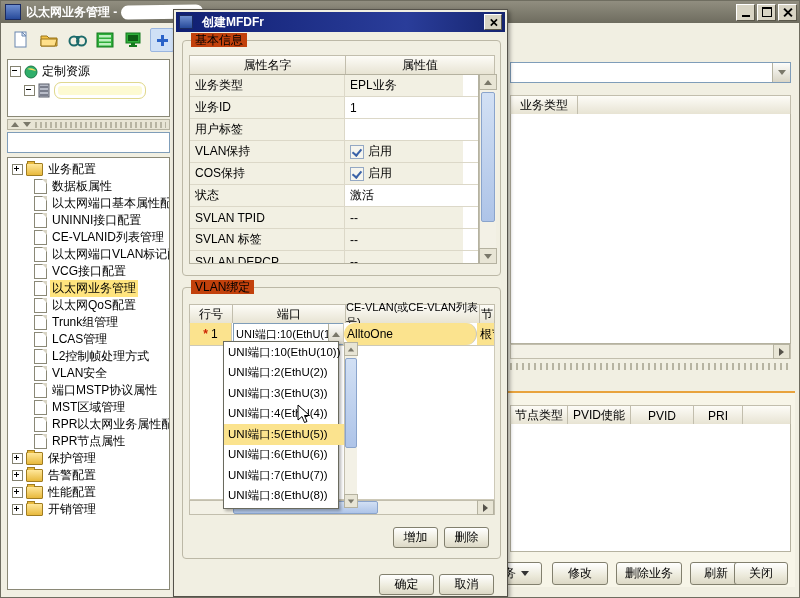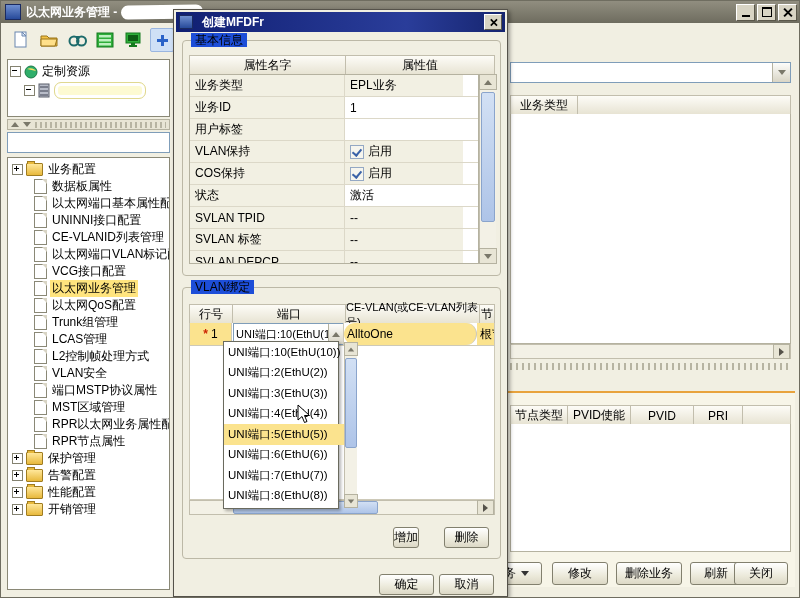--- a/index.html
+++ b/index.html
@@ -56,21 +56,21 @@
   .thumb{background:linear-gradient(#d2e0f4,#aec4e8);border:1px solid #8aa4cc;border-radius:2px;}
   .btn{background:linear-gradient(#ffffff,#eceadb 60%,#dcd8c6);border:1px solid #82806e;border-radius:3px;
        display:flex;align-items:center;justify-content:center;gap:5px;font-size:12px;}
   .orangeline{border-top:2px solid #e8a33d;background:#f7f5e8;}
   
   .dialog{left:172px;top:8px;width:335px;height:588px;background:#f1efe2;border:1px solid #55524a;
           box-shadow:2px 2px 4px rgba(0,0,0,.35);padding:2px;}
   .dtitle{height:20px;background:linear-gradient(90deg,#101f72,#2a3d9a 70%,#16256f);display:flex;align-items:center;
           color:#fff;font-weight:bold;padding:0 3px;gap:4px;}
   .fieldset{border:1px solid #bcb8a6;border-radius:4px;position:absolute;box-sizing:border-box;}
-  .legend{position:absolute;top:-8px;left:8px;background:#1d4ed8;padding:0 4px;line-height:14px;}
+  .legend{position:absolute;top:-8px;left:8px;background:#c2410c;padding:0 4px;line-height:14px;}
   .ptable{position:absolute;border:1px solid #b5b2a0;background:#fff;overflow:hidden;}
   .prow{display:flex;height:21px;border-bottom:1px solid #dcd8c8;}
   .pcell{padding:2px 5px;box-sizing:border-box;display:flex;align-items:center;overflow:hidden;white-space:nowrap;}
   .pname{width:155px;background:#f2f0e3;border-right:1px solid #dcd8c8;}
   .pval{width:118px;background:#f2f0e3;}
   .pval.white{background:#fff;}
   .cbx{width:12px;height:12px;background:#f6f5ee;border:1px solid #94a8c4;margin-right:4px;position:relative;flex:none;}
   .cbx::after{content:"";position:absolute;left:3px;top:1px;width:4px;height:7px;border:solid #3a62a8;border-width:0 2px 2px 0;transform:rotate(40deg);}
   .vscroll{position:absolute;width:16px;background:#f3f1e6;border-left:1px solid #c2bead;display:flex;flex-direction:column;align-items:center;}
   .vbtn{width:100%;height:14px;background:#e8e5d5;border:1px solid #b5b2a0;display:flex;align-items:center;justify-content:center;flex:none;}
@@ -450,21 +450,21 @@
 
     <div class="abs" style="left:6px;top:58px;width:306px;height:154px;background:#fff;border:1px solid #cdc9b8;border-top:none;"></div>
 
     <div class="abs hscroll" style="left:6px;top:212px;width:306px;height:15px;">
       <div class="thumb" style="margin-left:43px;width:143px;height:11px;"></div>
       <div class="scrollbtn" style="margin-left:auto;">
           <span class="tri right"></span>
         </div>
     </div>
 
-    <div class="abs btn" style="left:210px;top:239px;width:26px;height:21px;">
+    <div class="abs btn" style="left:210px;top:239px;width:45px;height:21px;">
         <span>增加</span>
       </div>
     <div class="abs btn" style="left:261px;top:239px;width:45px;height:21px;">
         <span>删除</span>
       </div>
   </div>
 
   <div class="abs btn" style="left:205px;top:564px;width:55px;height:21px;">
       <span>确定</span>
     </div>

